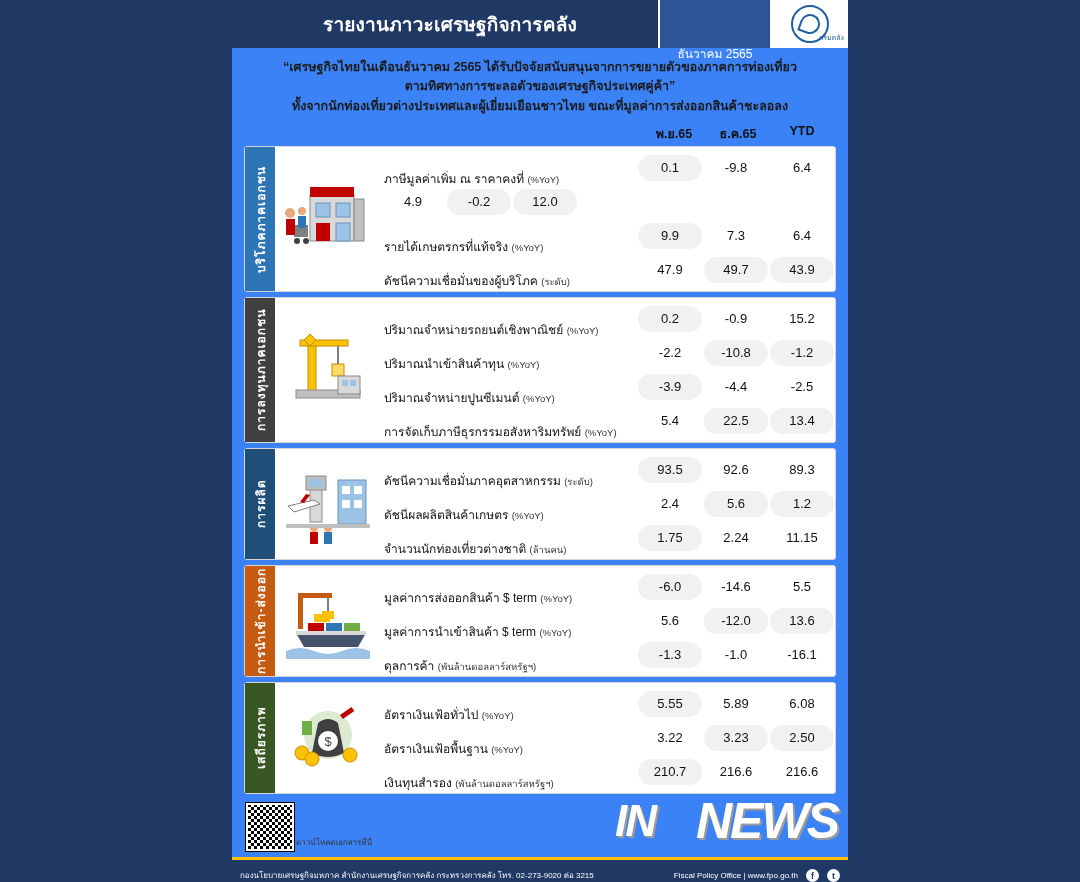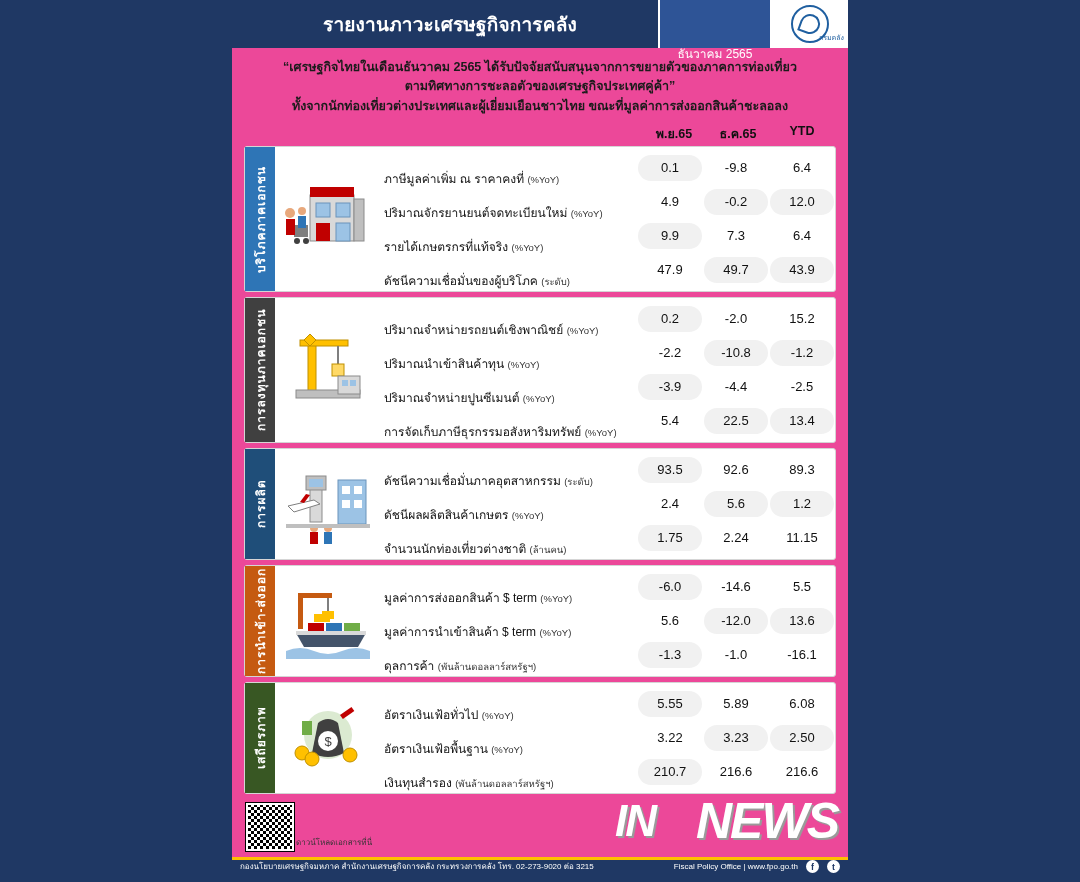--- a/index.html
+++ b/index.html
@@ -13,21 +13,21 @@
     font-family: "Liberation Sans", sans-serif;
     overflow: hidden;
     position: relative;
   }
   .page {
     position: absolute;
     left: 232px;
     top: 0;
     width: 616px;
     height: 882px;
-    background: #ec4899;
+    background: #3b82f6;
   }
   
   .header {
     position: relative;
     height: 48px;
     background: #1f3864;
     display: flex;
     align-items: center;
   }
   .header-title {
@@ -206,21 +206,21 @@
     color: #333;
     padding-bottom: 2px;
   }
   .footer-bar {
     position: absolute;
     left: 0; bottom: 0;
     width: 616px;
     height: 22px;
     background: #1f3864;
     display: flex;
-    align-items: flex-start;
+    align-items: flex-end;
     color: #fff;
     font-size: 8px;
   }
   .footer-left {
     flex: 1;
     padding-left: 8px;
     white-space: nowrap;
   }
   .footer-right {
     display: flex;
@@ -318,21 +318,20 @@
       </svg>
     </div>
     <div class="rows">
       <div class="row">
         <div class="row-label"><span>ภาษีมูลค่าเพิ่ม ณ ราคาคงที่</span> <span class="unit">(%YoY)</span></div>
         <div class="val shade">0.1</div>
         <div class="val">-9.8</div>
         <div class="val">6.4</div>
       </div>
       <div class="row">
-        <div class="row-label"><span>ปริมาณจักรยานยนต์จดทะเบียนใหม่</span> <span class="unit">(%YoY)</span></div>
         <div class="val">4.9</div>
         <div class="val shade">-0.2</div>
         <div class="val shade">12.0</div>
       </div>
       <div class="row">
         <div class="row-label"><span>รายได้เกษตรกรที่แท้จริง</span> <span class="unit">(%YoY)</span></div>
         <div class="val shade">9.9</div>
         <div class="val">7.3</div>
         <div class="val">6.4</div>
       </div>
@@ -357,21 +356,21 @@
         <rect x="58" y="52" width="22" height="18" fill="#d9d9d9" stroke="#8b8b8b"></rect>
         <rect x="62" y="56" width="6" height="6" fill="#9cc3e5"></rect>
         <rect x="70" y="56" width="6" height="6" fill="#9cc3e5"></rect>
         <polygon points="30,10 36,16 30,22 24,16" fill="#ffc000" stroke="#bf9000"></polygon>
       </svg>
     </div>
     <div class="rows">
       <div class="row">
         <div class="row-label"><span>ปริมาณจำหน่ายรถยนต์เชิงพาณิชย์</span> <span class="unit">(%YoY)</span></div>
         <div class="val shade">0.2</div>
-        <div class="val">-2.0</div>
+        <div class="val">-0.9</div>
         <div class="val">15.2</div>
       </div>
       <div class="row">
         <div class="row-label"><span>ปริมาณนำเข้าสินค้าทุน</span> <span class="unit">(%YoY)</span></div>
         <div class="val">-2.2</div>
         <div class="val shade">-10.8</div>
         <div class="val shade">-1.2</div>
       </div>
       <div class="row">
         <div class="row-label"><span>ปริมาณจำหน่ายปูนซีเมนต์</span> <span class="unit">(%YoY)</span></div>

